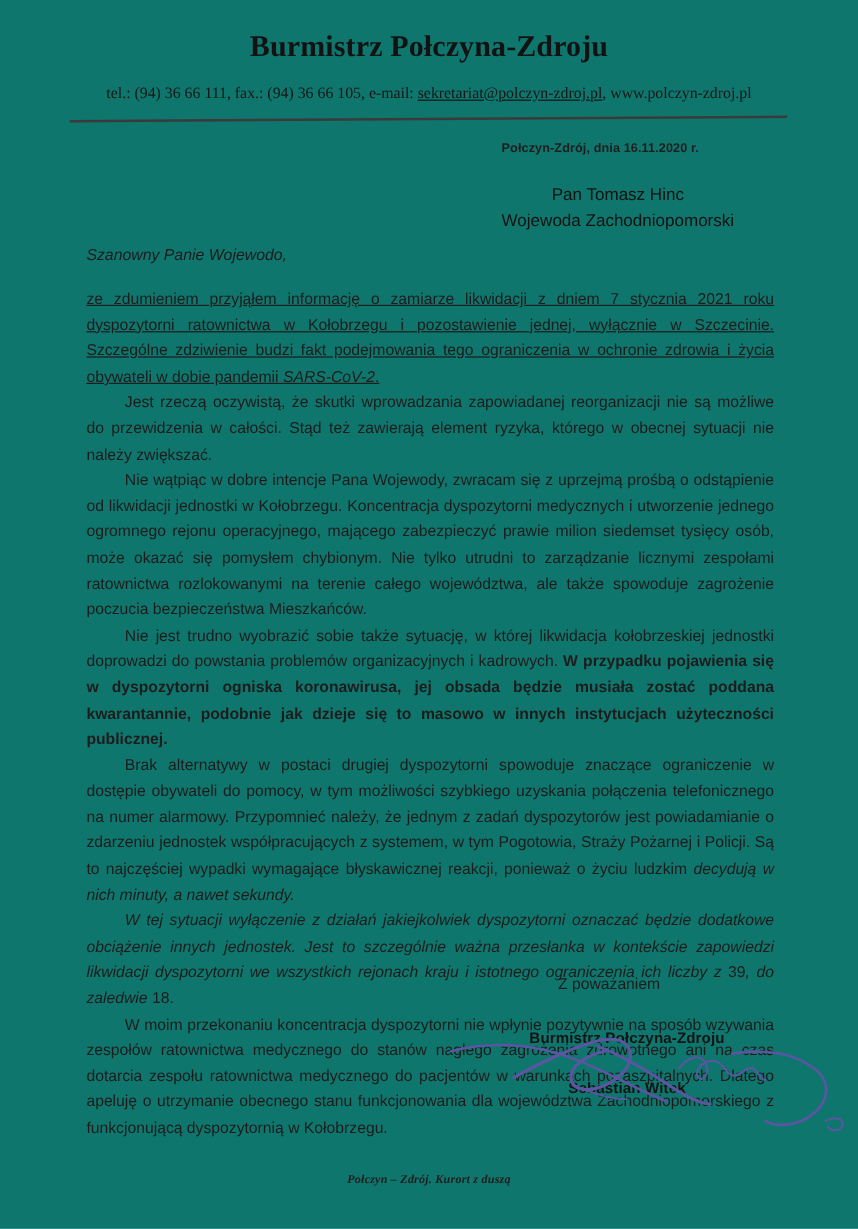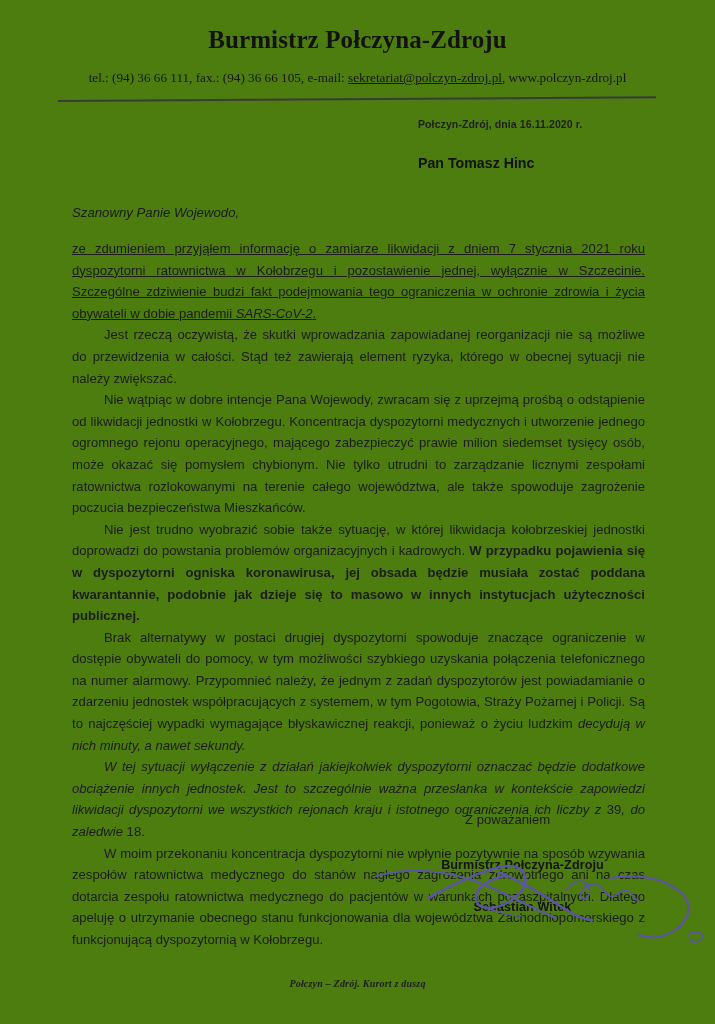--- a/index.html
+++ b/index.html
@@ -12,21 +12,21 @@
     height: 1024px;
     position: relative;
     overflow: hidden;
     font-family: "Liberation Sans", sans-serif;
     color: #1a1a1a;
   }
 
   .page {
     position: absolute;
     inset: 0;
-    background: #4d7c0f;
+    background: #0f766e;
   }
 
   
   .letterhead {
     position: absolute;
     top: 26px;
     left: 0;
     right: 0;
     text-align: center;
     font-family: "Liberation Serif", serif;
@@ -74,21 +74,21 @@
     font-size: 10.5px;
     font-weight: 600;
     color: #1e1e1e;
     letter-spacing: 0.1px;
   }
   .addressee {
     position: absolute;
     top: 153px;
     left: 418px;
     font-size: 14.2px;
-    font-weight: bold;
+    font-weight: normal;
     color: #121212;
     line-height: 1.5;
     text-align: center;
   }
 
   
   .salutation {
     position: absolute;
     top: 205px;
     left: 72px;
@@ -176,20 +176,21 @@
     <div class="lh-title">Burmistrz Połczyna-Zdroju</div>
     <div class="lh-contact"><span>tel.: (94) 36 66 111, fax.: (94) 36 66 105, e-mail: </span><span class="underline">sekretariat@polczyn-zdroj.pl</span><span>, www.polczyn-zdroj.pl</span></div>
   </div>
 
   <div class="rule"></div>
 
   <div class="datecity">Połczyn-Zdrój, dnia 16.11.2020 r.</div>
 
   <div class="addressee">
     <div>Pan Tomasz Hinc</div>
+    <div>Wojewoda Zachodniopomorski</div>
   </div>
 
   <div class="salutation">Szanowny Panie Wojewodo,</div>
 
   <div class="body-text">
     <p class="noindent"><span>ze zdumieniem przyjąłem informację o zamiarze likwidacji z dniem 7 stycznia 2021 roku dyspozytorni ratownictwa w Kołobrzegu i pozostawienie jednej, wyłącznie w Szczecinie. Szczególne zdziwienie budzi fakt podejmowania tego ograniczenia w ochronie zdrowia i życia obywateli w dobie pandemii </span><i>SARS-CoV-2</i><span>.</span></p>
 
     <p>Jest rzeczą oczywistą, że skutki wprowadzania zapowiadanej reorganizacji nie są możliwe do przewidzenia w całości. Stąd też zawierają element ryzyka, którego w obecnej sytuacji nie należy zwiększać.</p>
 
     <p>Nie wątpiąc w dobre intencje Pana Wojewody, zwracam się z uprzejmą prośbą o odstąpienie od likwidacji jednostki w Kołobrzegu. Koncentracja dyspozytorni medycznych i utworzenie jednego ogromnego rejonu operacyjnego, mającego zabezpieczyć prawie milion siedemset tysięcy osób, może okazać się pomysłem chybionym. Nie tylko utrudni to zarządzanie licznymi zespołami ratownictwa rozlokowanymi na terenie całego województwa, ale także spowoduje zagrożenie poczucia bezpieczeństwa Mieszkańców.</p>

